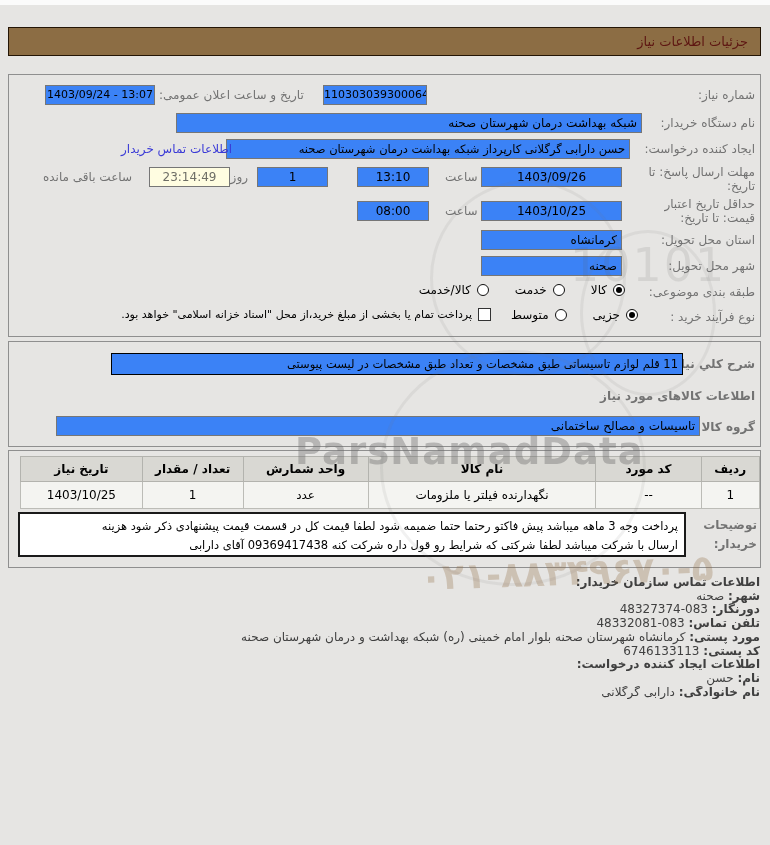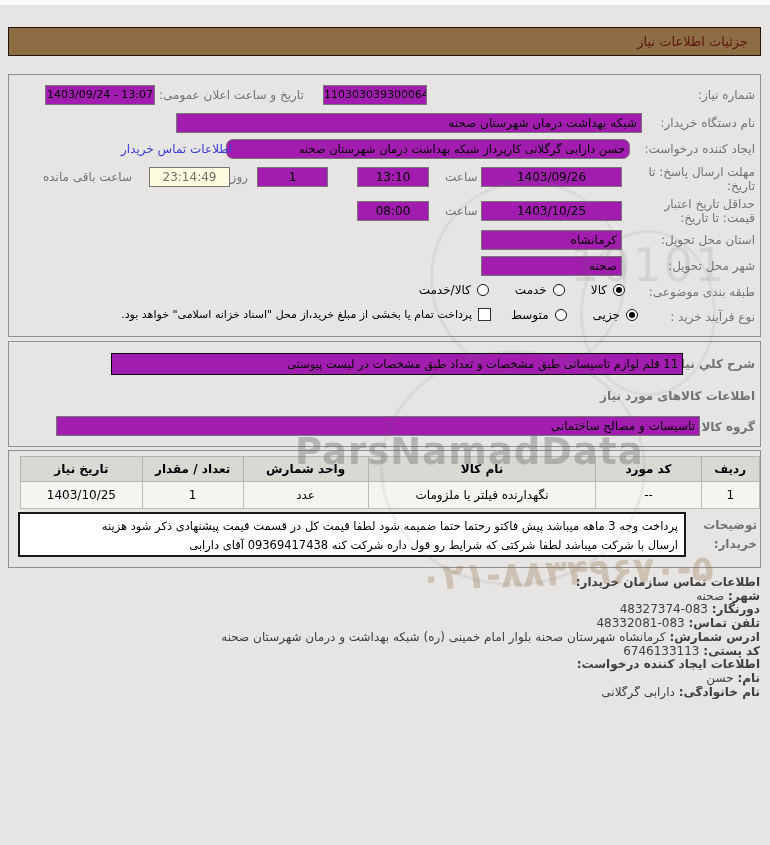--- a/index.html
+++ b/index.html
@@ -10,21 +10,21 @@
   .titlebar{position:absolute;top:27px;left:8px;width:753px;height:29px;background:#8c6d44;border:1px solid #241505;box-sizing:border-box;}
   .titlebar .t{position:absolute;right:12px;top:6px;font-size:13px;color:#5e1612;}
   
   .panel{position:absolute;border:1px solid #8f8f8f;box-sizing:border-box;background:transparent;}
   #panel1{top:74px;left:8px;width:753px;height:263px;}
   #panel2{top:341px;left:8px;width:753px;height:106px;}
   #panel3{top:450px;left:8px;width:753px;height:118px;}
   .lbl{position:absolute;font-size:12px;color:#737373;white-space:nowrap;}
   .lbl.wrap{white-space:normal;text-align:right;line-height:14px;}
   .b{font-weight:bold;}
-  .box{position:absolute;background:#a21caf;border:1px solid #767676;box-sizing:border-box;height:20px;line-height:18px;font-size:12px;overflow:hidden;white-space:nowrap;}
+  .box{position:absolute;background:#3b82f6;border:1px solid #767676;box-sizing:border-box;height:20px;line-height:18px;font-size:12px;overflow:hidden;white-space:nowrap;}
   .box.center{text-align:center;}
   .box.rt{text-align:right;padding:0 4px;}
   .ltr{direction:ltr;unicode-bidi:isolate;}
   .yellow{background:#fffde1;color:#6e6e66;text-align:center;}
   .link{position:absolute;font-size:12px;color:#3a3ad6;cursor:pointer;white-space:nowrap;}
   
   .optrow{position:absolute;display:flex;direction:rtl;align-items:center;gap:6px;font-size:12px;}
   .gap{width:14px;}
   .radio{width:12px;height:12px;border:1px solid #111;border-radius:50%;background:#fff;display:inline-block;box-sizing:border-box;}
   .radio.sel{position:relative;}
@@ -74,21 +74,21 @@
 
       <span class="lbl" style="top:13px;right:5px;">شماره نیاز:</span>
       <span class="box center ltr" style="top:10px;left:314px;width:104px;font-size:11px;">1103030393000649</span>
       <span class="lbl" style="top:13px;left:150px;width:156px;text-align:left;">تاریخ و ساعت اعلان عمومی:</span>
       <span class="box center ltr" style="top:10px;left:36px;width:110px;font-size:11px;">1403/09/24 - 13:07</span>
 
       <span class="lbl" style="top:41px;right:5px;">نام دستگاه خریدار:</span>
       <span class="box rt" style="top:38px;left:167px;width:466px;">شبکه بهداشت درمان شهرستان صحنه</span>
 
       <span class="lbl" style="top:67px;right:5px;">ایجاد کننده درخواست:</span>
-      <span class="box rt" style="top:64px;left:217px;width:404px;font-size:11.5px;border-radius:7px;">حسن دارابی گرگلانی کارپرداز شبکه بهداشت درمان شهرستان صحنه</span>
+      <span class="box rt" style="top:64px;left:217px;width:404px;font-size:11.5px;">حسن دارابی گرگلانی کارپرداز شبکه بهداشت درمان شهرستان صحنه</span>
       <span class="link" style="top:67px;left:112px;">اطلاعات تماس خریدار</span>
 
       <div class="lbl wrap" style="top:90px;right:5px;width:108px;">مهلت ارسال پاسخ: تا تاریخ:</div>
       <span class="box center ltr" style="top:92px;left:472px;width:141px;">1403/09/26</span>
       <span class="lbl" style="top:95px;left:436px;">ساعت</span>
       <span class="box center ltr" style="top:92px;left:348px;width:72px;">13:10</span>
       <span class="box center ltr" style="top:92px;left:248px;width:71px;">1</span>
       <span class="lbl" style="top:95px;left:212px;">روز و</span>
       <span class="box yellow ltr" style="top:92px;left:140px;width:81px;">23:14:49</span>
       <span class="lbl" style="top:95px;left:34px;">ساعت باقی مانده</span>
@@ -170,20 +170,20 @@
     <div class="notesbox" style="top:512px;left:18px;width:668px;height:45px;">
       <div>پرداخت وجه 3 ماهه میباشد پیش فاکتو رحتما حتما ضمیمه شود لطفا قیمت کل در قسمت قیمت پیشنهادی ذکر شود هزینه</div>
       <div>ارسال با شرکت میباشد لطفا شرکتی که شرایط رو قول داره شرکت کنه 09369417438 آقای دارابی</div>
     </div>
 
     <div class="contact">
       <div class="row b">اطلاعات تماس سازمان خریدار:</div>
       <div class="row"><span class="b">شهر:</span> <span>صحنه</span></div>
       <div class="row"><span class="b">دورنگار:</span> <span class="ltr">48327374-083</span></div>
       <div class="row"><span class="b">تلفن تماس:</span> <span class="ltr">48332081-083</span></div>
-      <div class="row"><span class="b">آدرس شمارش:</span> <span>کرمانشاه شهرستان صحنه بلوار امام خمینی (ره) شبکه بهداشت و درمان شهرستان صحنه</span></div>
+      <div class="row"><span class="b">مورد پستی:</span> <span>کرمانشاه شهرستان صحنه بلوار امام خمینی (ره) شبکه بهداشت و درمان شهرستان صحنه</span></div>
       <div class="row"><span class="b">کد پستی:</span> <span class="ltr">6746133113</span></div>
       <div class="row b">اطلاعات ایجاد کننده درخواست:</div>
       <div class="row"><span class="b">نام:</span> <span>حسن</span></div>
       <div class="row"><span class="b">نام خانوادگی:</span> <span>دارابی گرگلانی</span></div>
     </div>
   </div>
 </div>
 
 </body></html>

